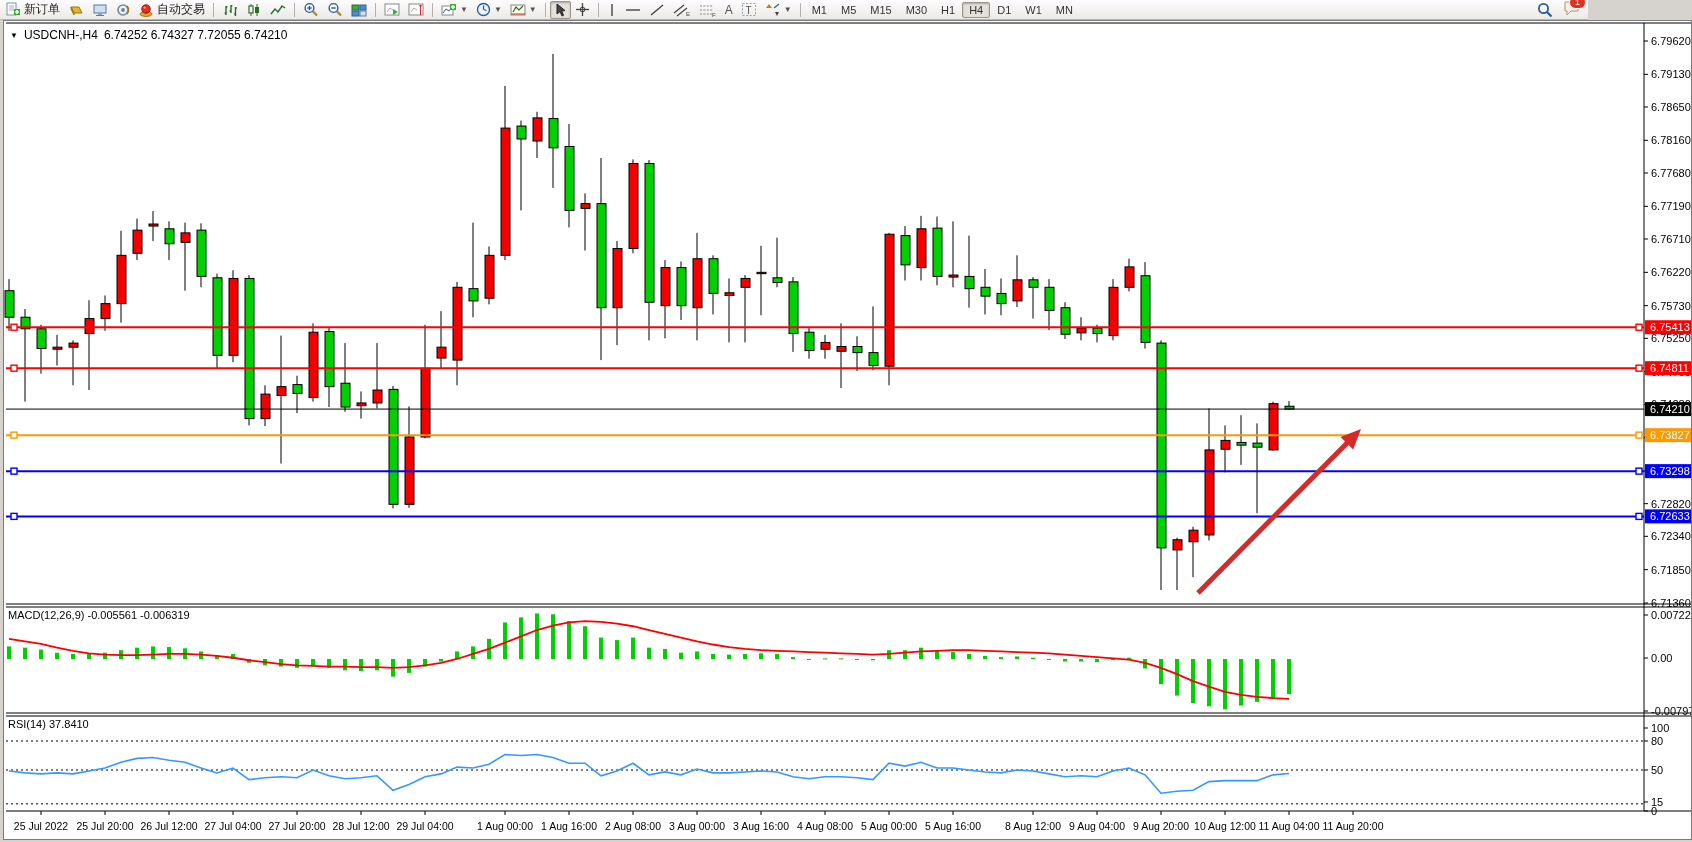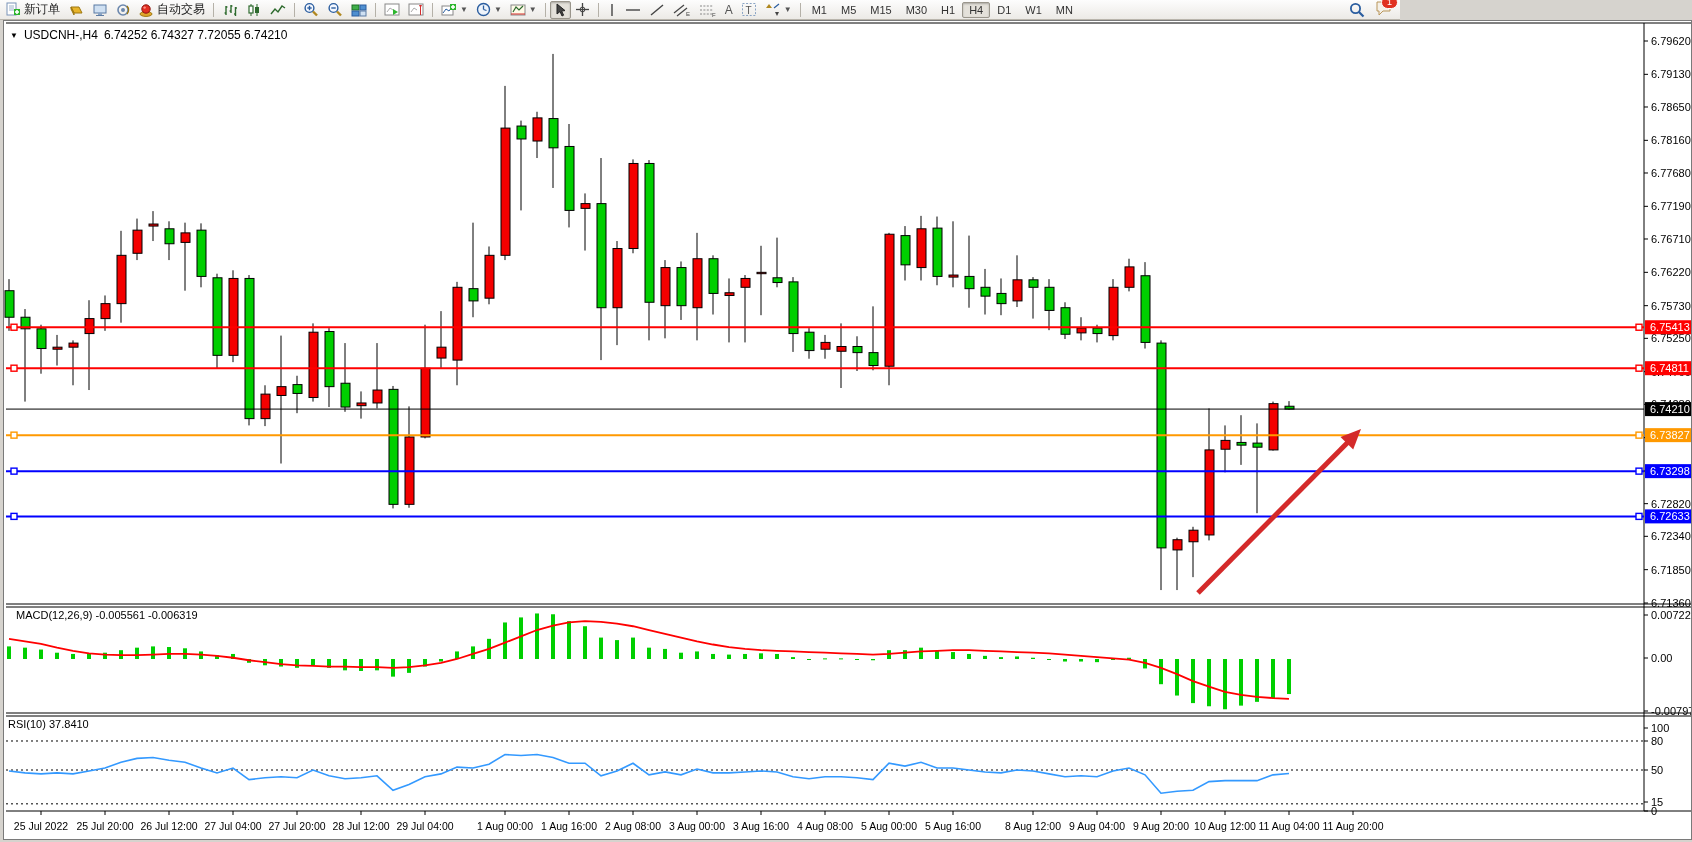--- a/index.html
+++ b/index.html
@@ -1,38 +1,38 @@
 <!DOCTYPE html>
 <html><head>
 <meta charset="utf-8">
 <style>
   html,body{margin:0;padding:0;background:#d6d3ce;font-family:"Liberation Sans",sans-serif;}
   #app{position:relative;width:1692px;height:842px;background:#d6d3ce;overflow:hidden;}
   
-  #toolbar{position:absolute;left:0;top:0;width:1400px;height:20px;
+  #toolbar{position:absolute;left:0;top:0;width:1588px;height:20px;
     background:linear-gradient(#fdfdfd,#eceae6);border-bottom:1px solid #b9b5ac;
     display:flex;align-items:center;padding:0 2px;box-sizing:border-box;font-size:12px;color:#222;}
   .tb-sep{width:1px;height:14px;background:#b5b1a8;margin:0 4px;flex:0 0 auto;}
   .tb-btn{display:flex;align-items:center;gap:3px;height:18px;padding:0 3px;border:1px solid transparent;
     border-radius:2px;background:transparent;cursor:default;flex:0 0 auto;font-size:12px;color:#222;font-family:"Liberation Sans",sans-serif;}
   .tb-btn.pressed{background:#e4e1da;border:1px solid #9a968c;box-shadow:inset 0 1px 2px rgba(0,0,0,.25);}
   .tb-btn svg{display:block;}
   .caret{font-size:8px;color:#555;line-height:1;}
   .tf-btn{height:16px;padding:1px 6px;font-size:11px;color:#333;}
   #tb-right{margin-left:auto;display:flex;align-items:center;gap:6px;padding-right:6px;}
   .badge{position:absolute;top:-4px;right:-6px;background:#e03020;color:#fff;border-radius:7px;
     font-size:9px;line-height:11px;min-width:11px;text-align:center;padding:0 2px;border:1px solid #fff;}
   .chat-wrap{position:relative;}
   
   #chart-window{position:absolute;left:3px;top:20px;width:1687px;height:818px;background:#fff;border:1px solid #7a7a7a;}
   #chart-svg{position:absolute;left:0;top:0;}
   .hud{position:absolute;font-size:12px;color:#000;white-space:nowrap;z-index:5;}
   #chart-title{left:6px;top:7px;display:flex;align-items:center;gap:6px;}
   #chart-title .tri{font-size:8px;color:#000;}
-  #macd-label{left:4px;top:588px;font-size:11px;margin-left:8px;}
+  #macd-label{left:4px;top:588px;font-size:11px;}
   #rsi-label{left:4px;top:697px;font-size:11px;}
 </style>
 </head>
 <body>
 
 <div id="app">
 
   <div id="toolbar">
     <button class="tb-btn">
       <span>
@@ -317,21 +317,21 @@
     <div class="hud" id="chart-title">
       <span class="tri">▼</span>
       <span>USDCNH-,H4</span>
       <span>6.74252 6.74327 7.72055 6.74210</span>
     </div>
     <div class="hud" id="macd-label">
       <span>MACD(12,26,9)</span>
       <span>-0.005561 -0.006319</span>
     </div>
     <div class="hud" id="rsi-label">
-      <span>RSI(10)</span>
+      <span>RSI(14)</span>
       <span>37.8410</span>
     </div>
     <svg id="chart-svg" width="1687" height="818">
         <line x1="2" y1="2" x2="1687" y2="2" stroke="#000" stroke-width="1"></line>
         <line x1="2" y1="583" x2="1687" y2="583" stroke="#000" stroke-width="1"></line>
         <line x1="2" y1="586" x2="1687" y2="586" stroke="#000" stroke-width="1"></line>
         <line x1="2" y1="692" x2="1687" y2="692" stroke="#000" stroke-width="1"></line>
         <line x1="2" y1="695" x2="1687" y2="695" stroke="#000" stroke-width="1"></line>
         <line x1="2" y1="790" x2="1687" y2="790" stroke="#000" stroke-width="1"></line>
         <line x1="1640" y1="2" x2="1640" y2="790" stroke="#000"></line>

